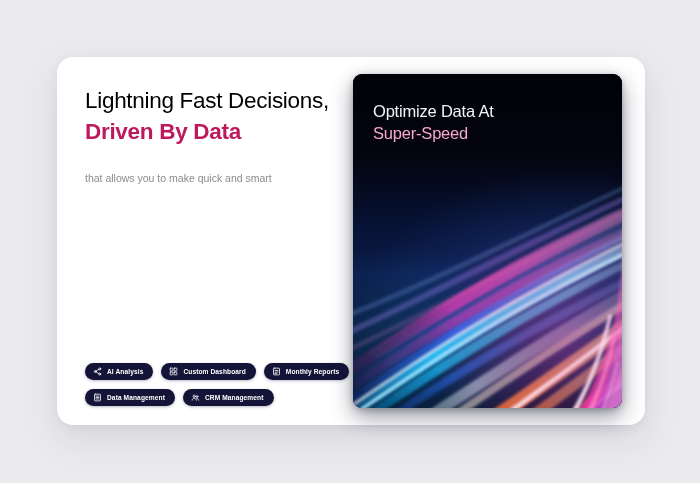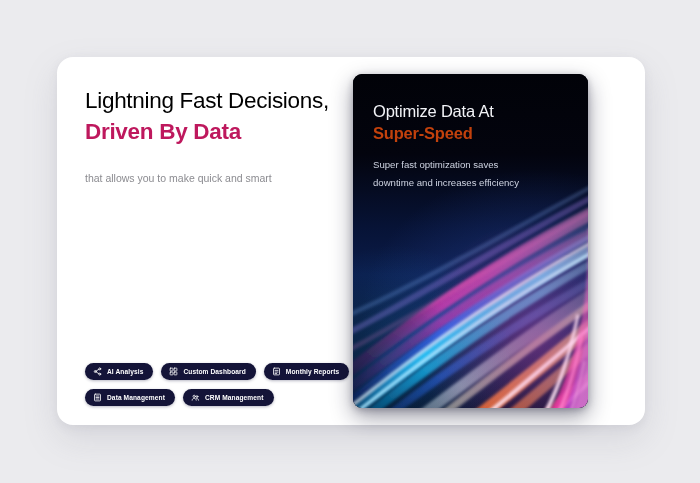--- a/index.html
+++ b/index.html
@@ -96,21 +96,21 @@
     flex: 0 0 9px;
     display: block;
   }
   .pill-icon svg { display: block; width: 9px; height: 9px; }
 
   
   #promo-panel {
     position: absolute;
     left: 296px;
     top: 17px;
-    width: 235px;
+    width: 269px;
     height: 334px;
     border-radius: 9px;
     overflow: hidden;
     background: #05060d;
     box-shadow: 0 9px 22px rgba(20,20,45,0.42),
                 0 2px 7px rgba(20,20,45,0.28);
   }
   
   #promo-bg {
     position: absolute;
@@ -138,22 +138,22 @@
     line-height: 22px;
     letter-spacing: -0.2px;
   }
   #promo-heading-line1 {
     display: block;
     color: #f2f3f7;
     font-weight: 400;
   }
   #promo-heading-line2 {
     display: block;
-    color: #c2410c;
-    font-weight: 700;
+    color: #f9a8d4;
+    font-weight: 400;
   }
   #promo-sub {
     margin: 0;
     padding-top: 12px;
     font-size: 9.6px;
     line-height: 18px;
     color: #cfd4e2;
     font-weight: 400;
   }
   #promo-sub span { display: block; }
@@ -386,20 +386,16 @@
         <rect x="0" y="0" width="269" height="240" fill="url(#bloomPink)" opacity="0.55"></rect>
         <rect x="0" y="0" width="269" height="240" fill="url(#bloomBlue)" opacity="0.5"></rect>
       </svg>
     </div>
 
     <div id="promo-text">
       <h2 id="promo-heading">
         <span id="promo-heading-line1">Optimize Data At</span>
         <span id="promo-heading-line2">Super-Speed</span>
       </h2>
-      <p id="promo-sub">
-        <span>Super fast optimization saves</span>
-        <span>downtime and increases efficiency</span>
-      </p>
     </div>
   </div>
 
 </div>
 
 </body></html>

